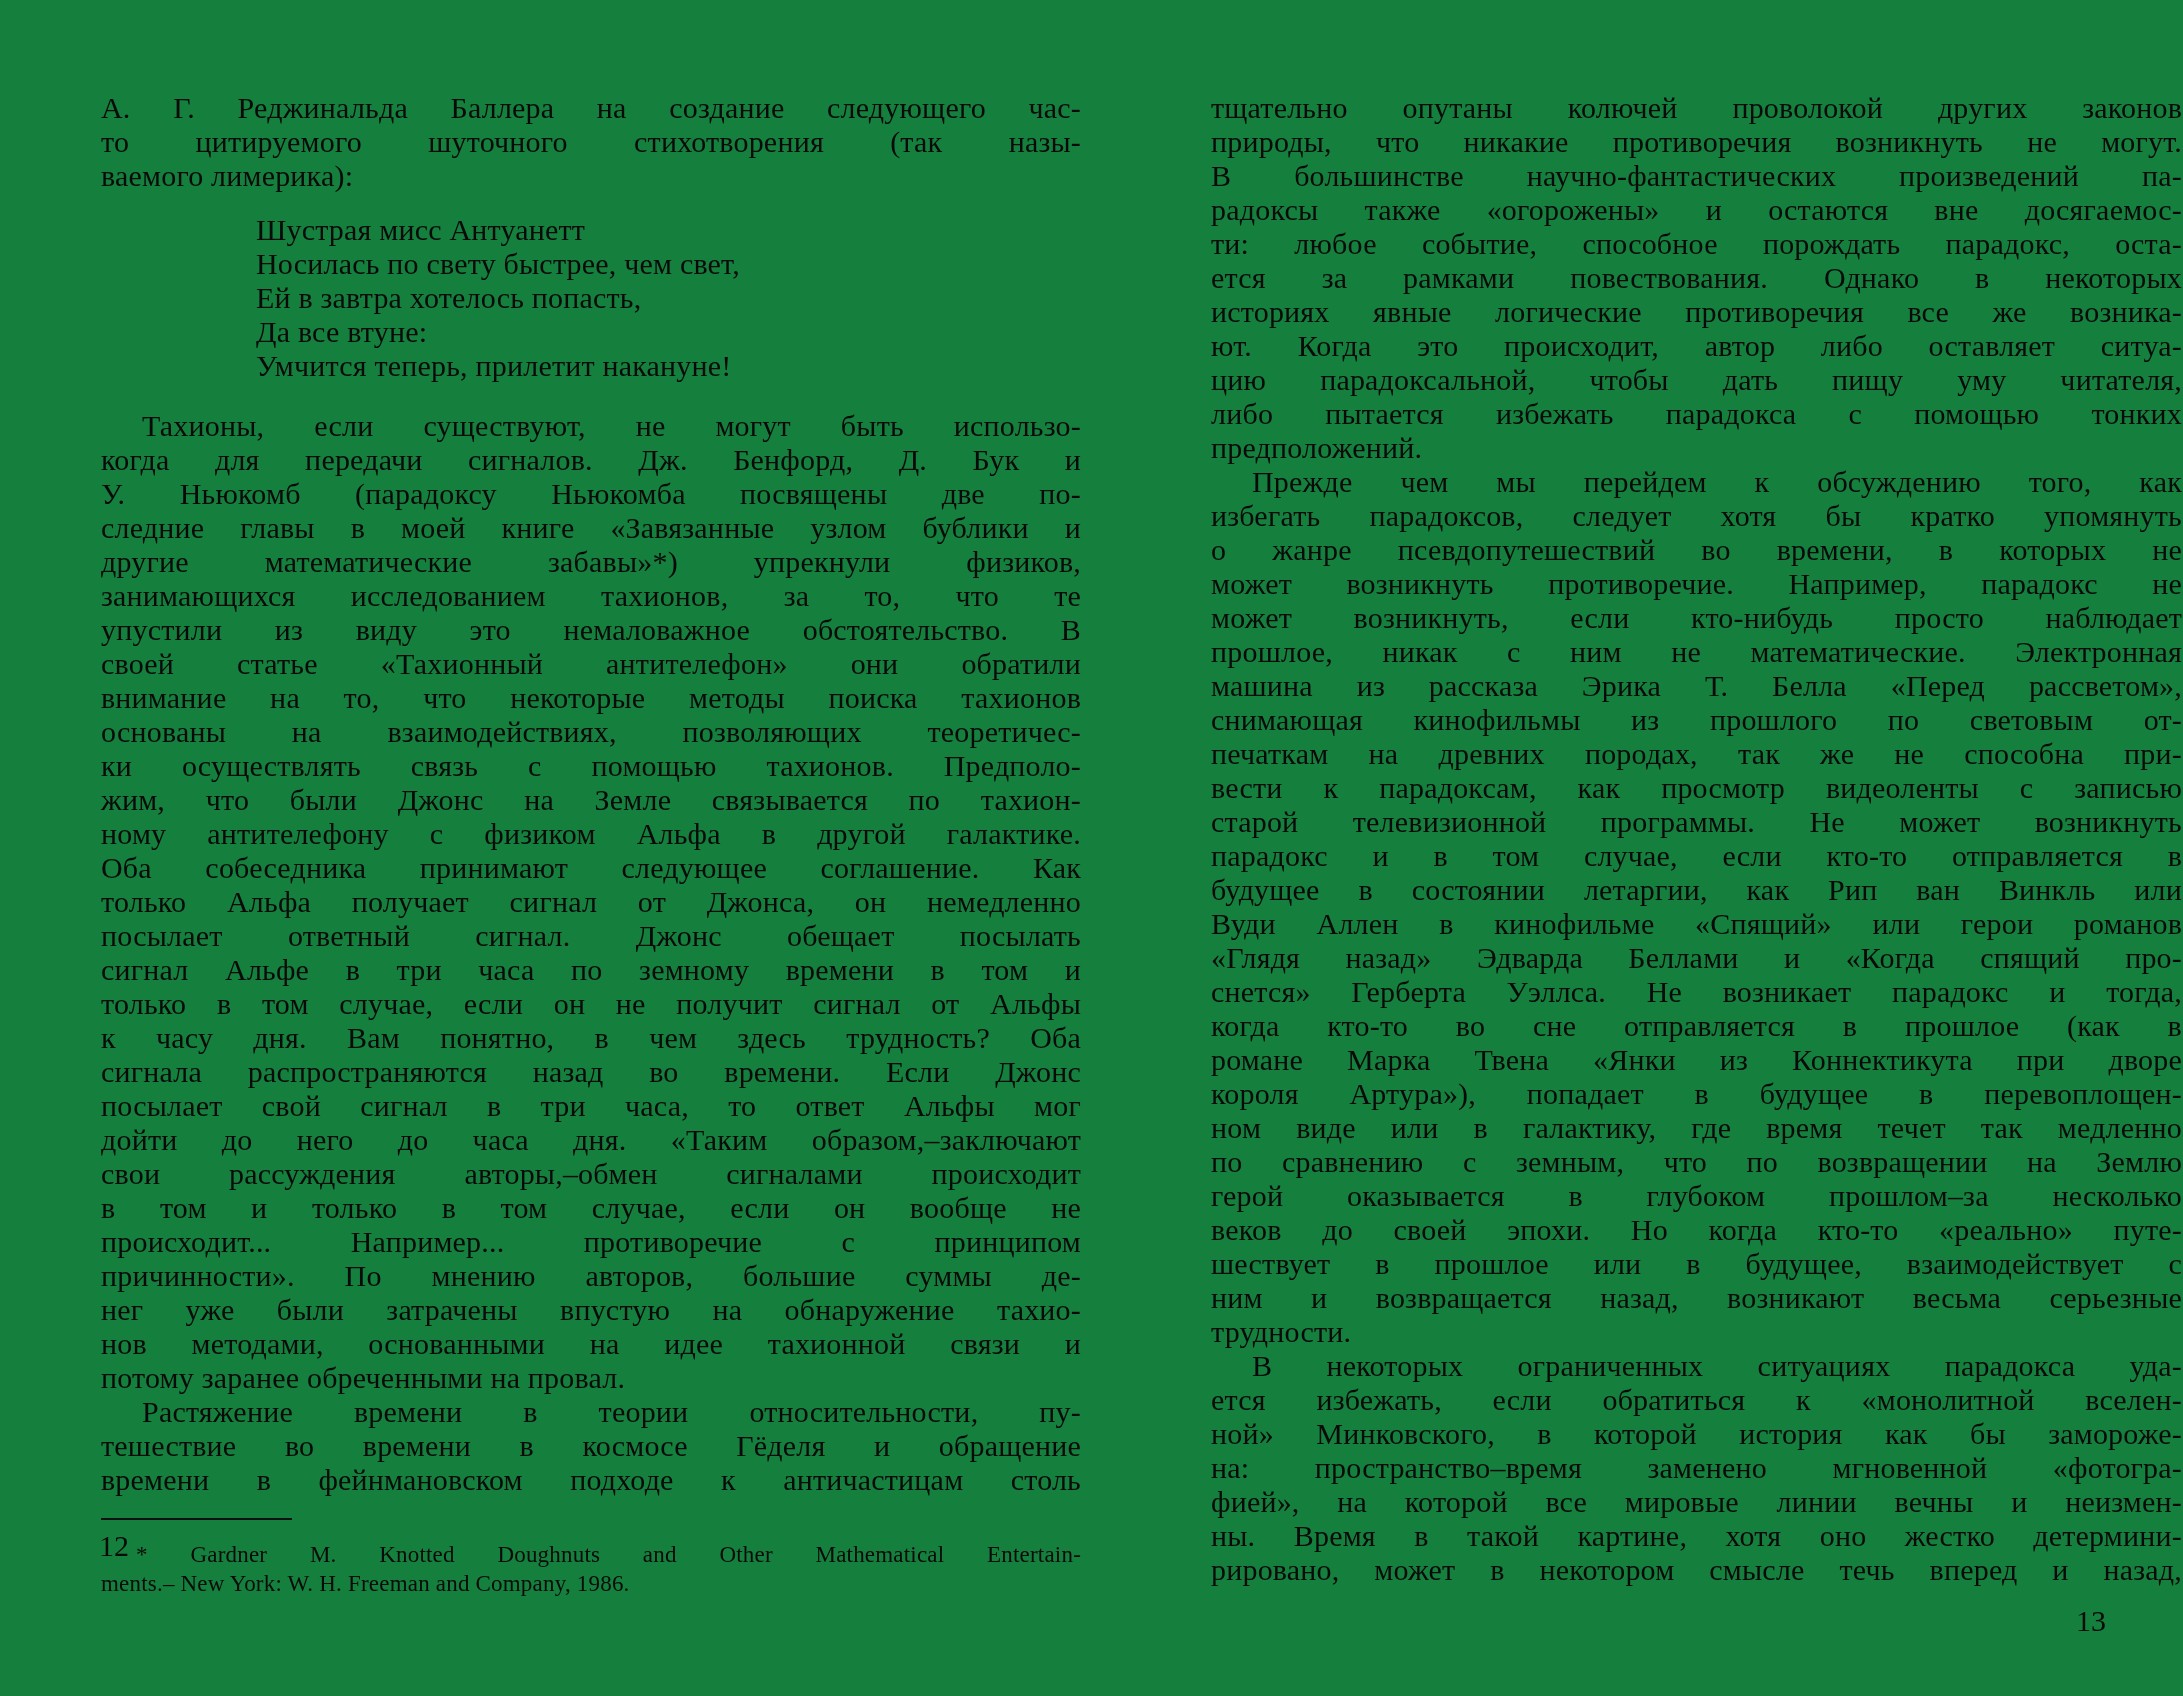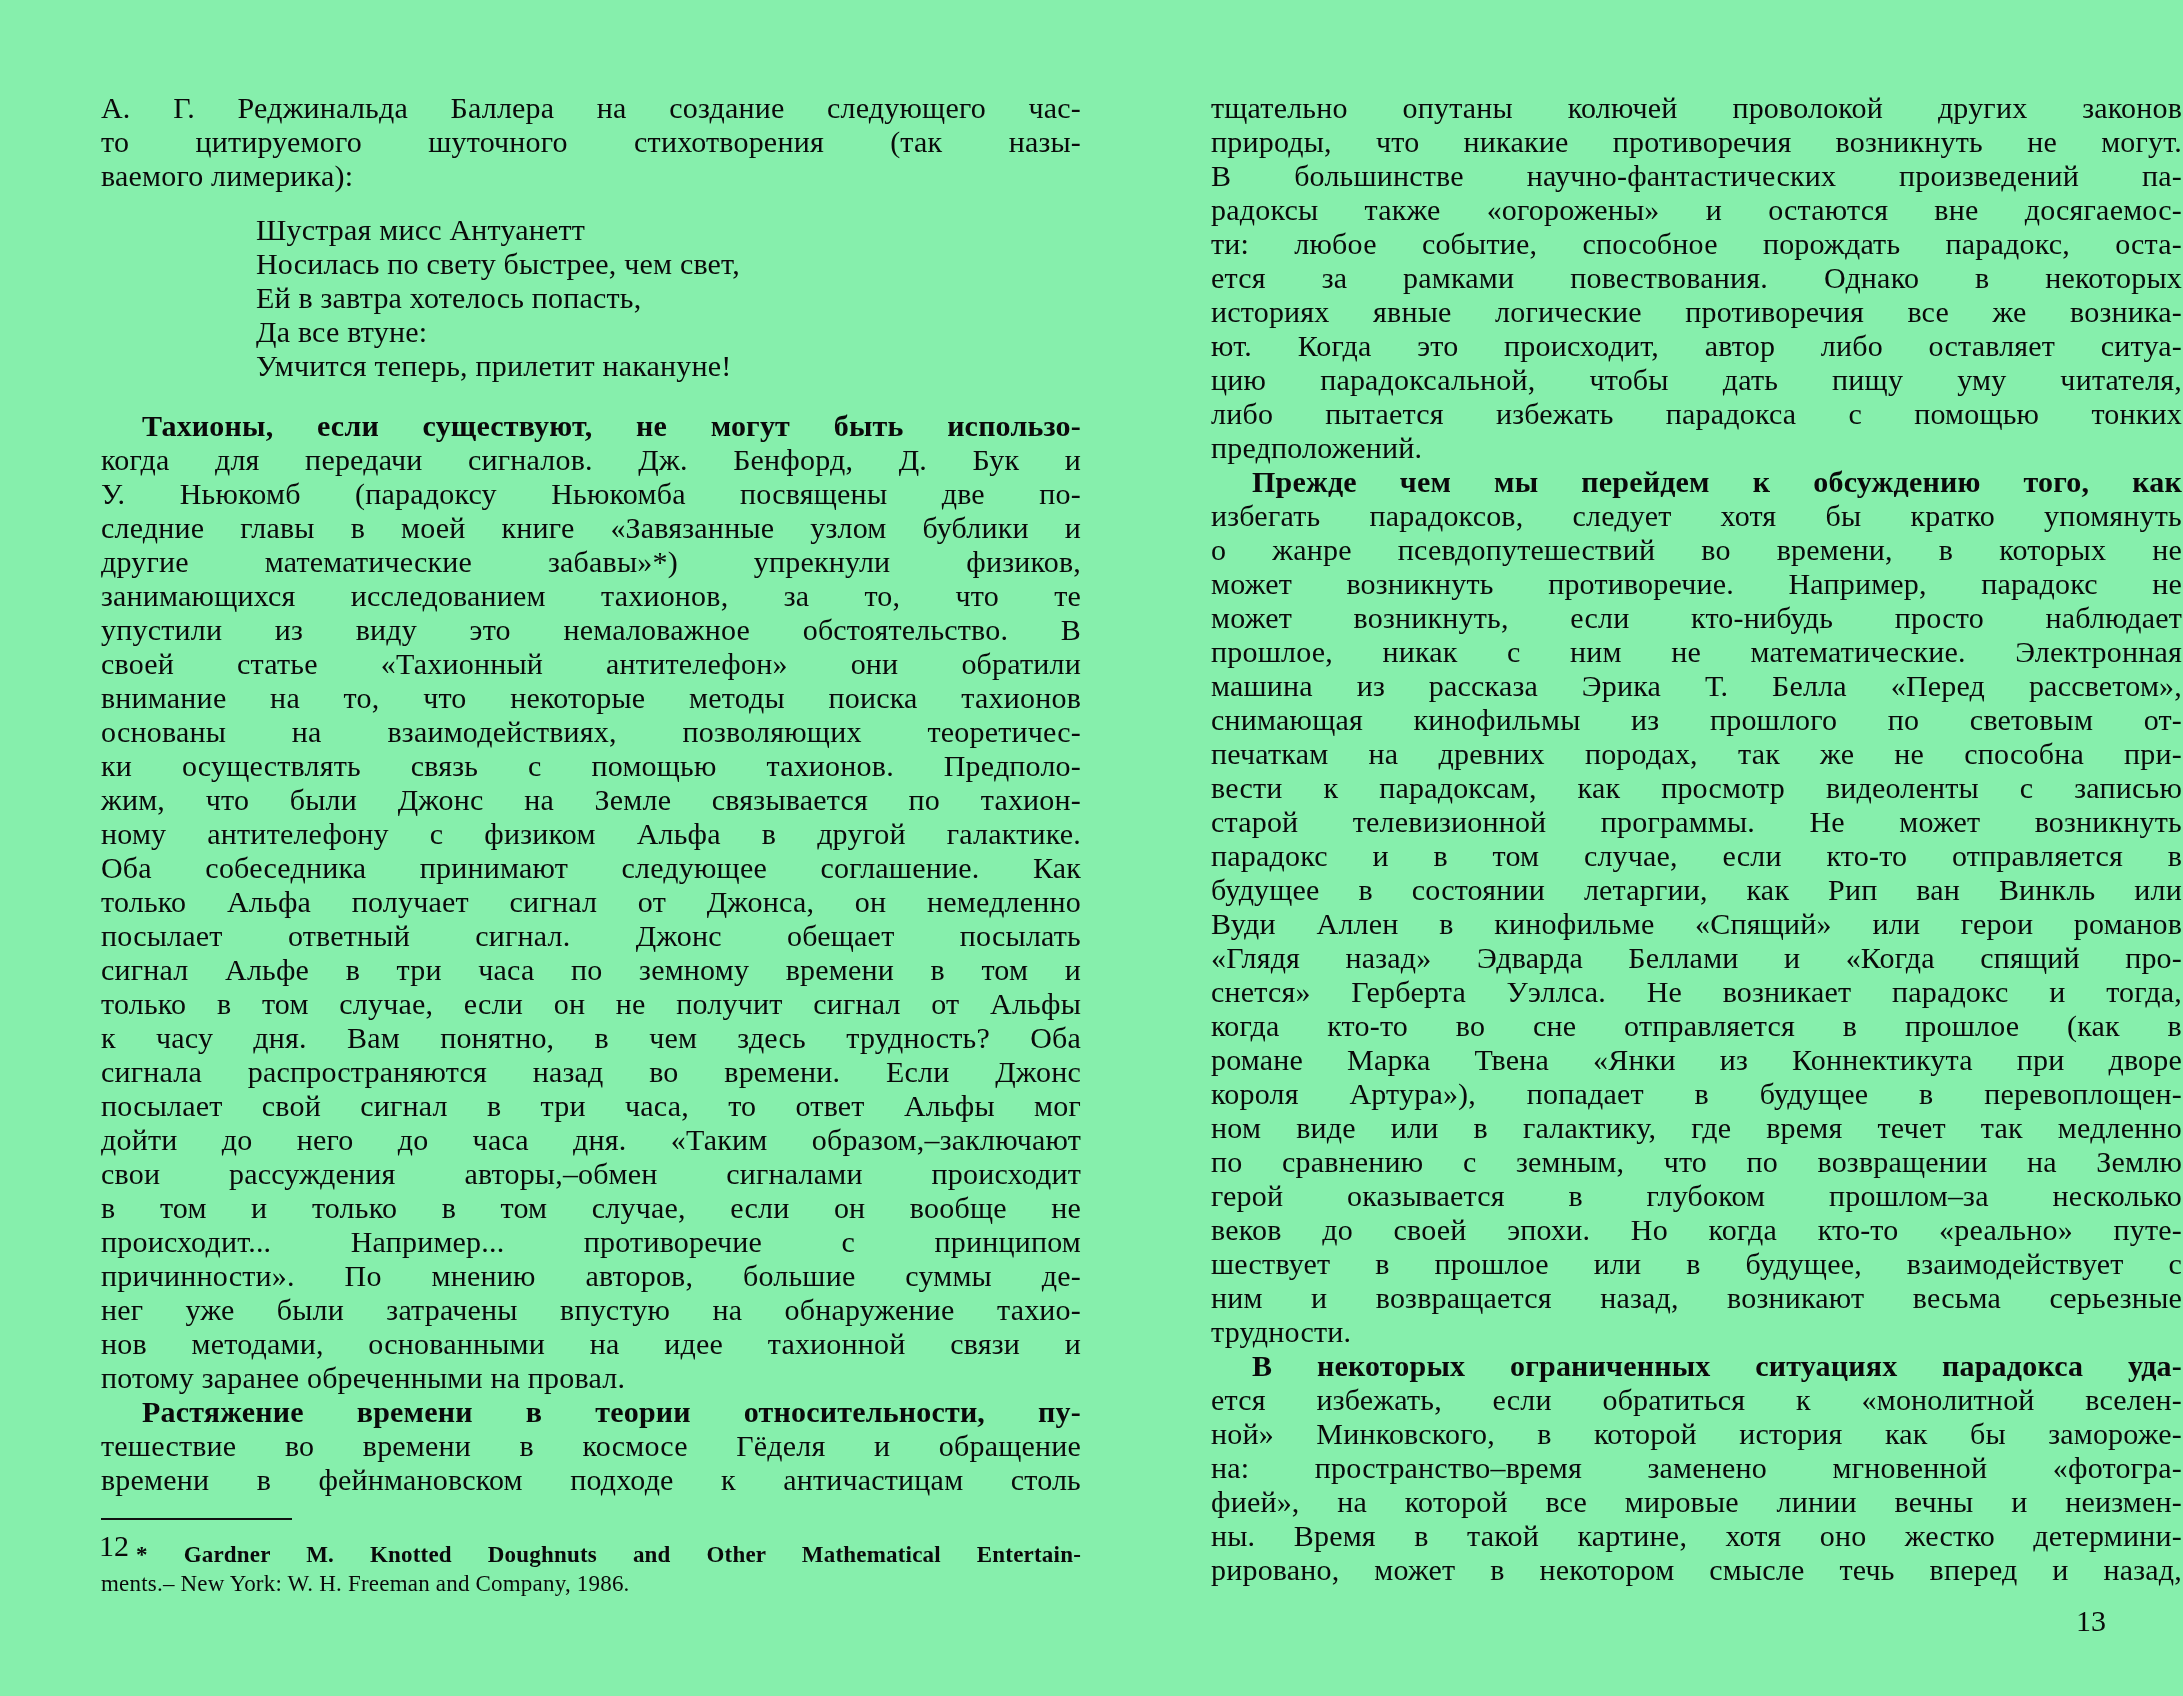--- a/index.html
+++ b/index.html
@@ -4,21 +4,21 @@
 <style>
   html, body {
     margin: 0;
     padding: 0;
     background: #ffffff;
   }
   #spread {
     position: relative;
     width: 2183px;
     height: 1696px;
-    background: #86efac;
+    background: #15803d;
     font-family: "Liberation Serif", "DejaVu Serif", serif;
     color: #0a0a0a;
     overflow: hidden;
   }
   .col {
     position: absolute;
     top: 91px;
   }
   #col-left  { left: 101px;  width: 980px; }
   #col-right { left: 1179px; width: 971px; margin-left: 32px; }
@@ -32,21 +32,20 @@
     height: 34px;
     white-space: normal;
     overflow: visible;
   }
   .tline.just {
     text-align: justify;
     text-align-last: justify;
   }
   .tline.first {
     padding-left: 41px;
-    font-weight: bold;
   }
   .limerick {
     margin-top: 20px;
     margin-left: 155px;
     font-family: Liberation Serif, serif;
   }
   .after-verse { margin-top: 26px; }
 
   .footnote-rule {
     margin-top: 21px;

